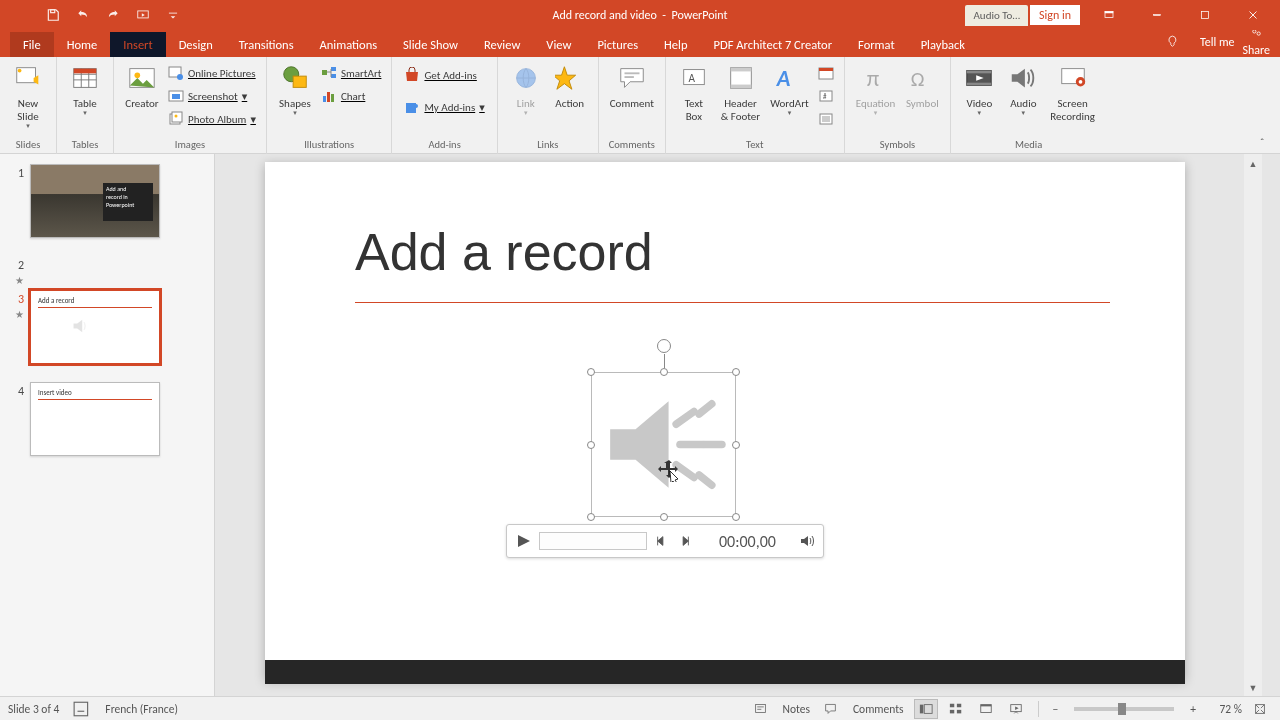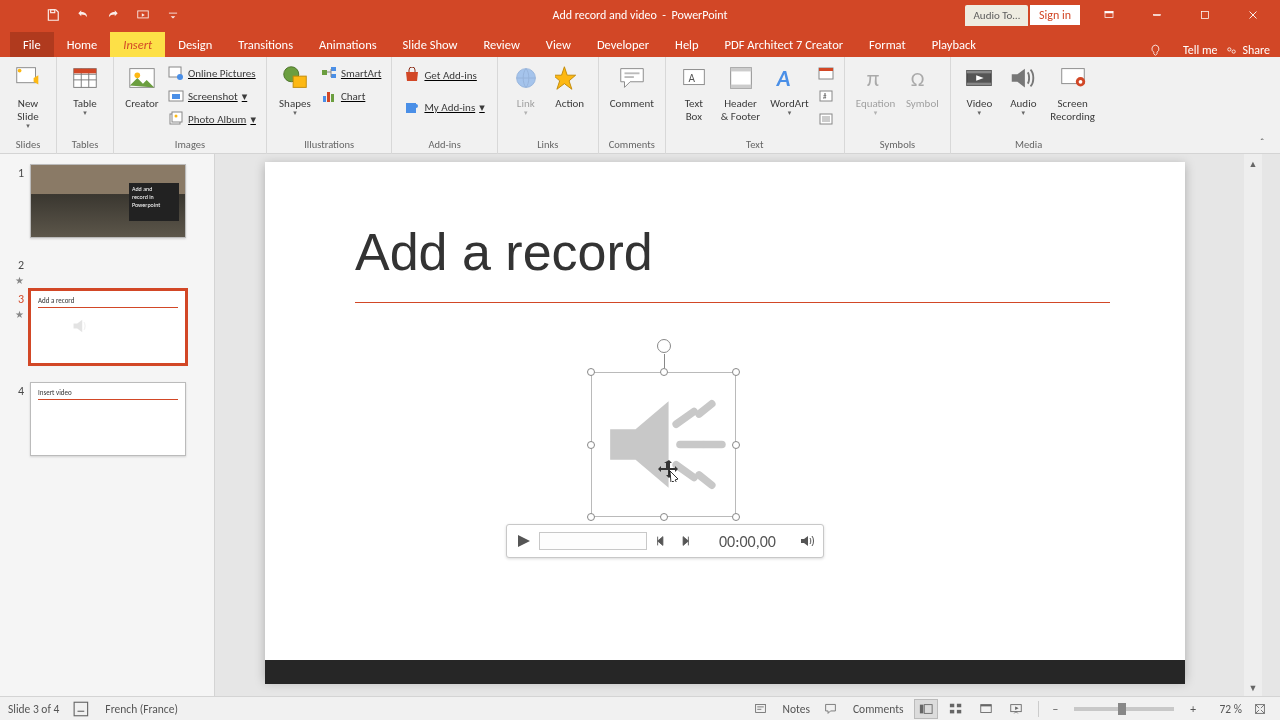--- a/index.html
+++ b/index.html
@@ -14,21 +14,21 @@
 .title-right { margin-left:auto; display:flex; align-items:center; gap:2px; padding-right:4px; }
 .title-right .tbtn { width:46px; height:30px; display:flex; align-items:center; justify-content:center; cursor:pointer; }
 .title-right .tbtn svg { width:12px; height:12px; fill:#fff; stroke:#fff; }
 .signin-btn { background:#fff; color:#D24726; border:1px solid #fff; padding:2px 8px; font-size:12px; cursor:pointer; margin-right:4px; }
 .ctx-tab { background:#EEECE1; color:#5c5c5c; padding:4px 8px; font-size:11px; border-radius:2px 2px 0 0; }
 
 
 .tabstrip { height:27px; background:#D24726; display:flex; align-items:flex-end; padding-left:10px; font-size:12.5px; }
 .tabstrip .tab { padding:5px 13px; color:#fff; cursor:pointer; }
 .tabstrip .tab.file { background:#B03A1E; }
-.tabstrip .tab.active { background:#fde047; color:#D24726;font-style:italic; }
+.tabstrip .tab.active { background:#0f172a; color:#D24726; }
 .tabstrip .right-tools { margin-left:auto; display:flex; align-items:center; padding-right:10px; gap:8px; color:#fff; }
 .tabstrip .right-tools span { cursor:pointer; font-size:12px; }
 .tabstrip .right-tools svg { width:13px; height:13px; fill:#fff; }
 
 
 .ribbon { height:97px; background:#F1F1F1; border-bottom:1px solid #d4d4d4; display:flex; position:relative; }
 .group { border-right:1px solid #d8d8d8; padding:3px 6px 0 6px; display:flex; flex-direction:column; justify-content:space-between; height:97px; }
 .group-label { text-align:center; font-size:10.5px; color:#666; padding-bottom:3px; }
 .group-body { flex:1; display:flex; align-items:flex-start; }
 .bigbtn { display:flex; flex-direction:column; align-items:center; justify-content:flex-start; padding:2px 5px; cursor:pointer; font-size:11px; color:#3b3b3b; text-align:center; line-height:1.2; min-width:44px; }
@@ -43,21 +43,21 @@
 .ribbon-collapse { position:absolute; right:6px; bottom:3px; width:14px; height:14px; cursor:pointer; color:#666; font-size:11px; }
 
 
 .workarea { position:absolute; top:154px; left:0; right:0; bottom:24px; display:flex; background:#E6E6E6; }
 
 
 .slidepanel { width:215px; background:#F5F5F5; border-right:1px solid #d4d4d4; overflow-y:auto; padding:10px 10px; }
 .slidethumb-row { display:flex; margin-bottom:18px; }
 .slidenum { width:20px; font-size:12px; color:#4a4a4a; padding-top:2px; text-align:right; padding-right:6px; position:relative; }
 .slidenum .anim { font-size:10px; color:#888; position:absolute; right:6px; top:18px; }
-.thumb { width:156px; height:74px; background:#fff; border:1px solid #bbb; box-shadow:0 1px 2px rgba(0,0,0,0.15); cursor:pointer; position:relative; overflow:hidden; }
+.thumb { width:130px; height:74px; background:#fff; border:1px solid #bbb; box-shadow:0 1px 2px rgba(0,0,0,0.15); cursor:pointer; position:relative; overflow:hidden; }
 .thumb.selected { outline:3px solid #D24726; outline-offset:-1px; }
 .thumb-title { font-size:7px; padding:5px 7px 2px 7px; color:#333; }
 .thumb-rule { height:1px; background:#D24726; margin:0 7px; }
 .thumb-audio { width:20px; height:20px; margin-left:40px; margin-top:8px; opacity:0.4; }
 
 
 .editor { flex:1; position:relative; overflow:hidden; }
 .slide-canvas { position:absolute; left:50px; top:8px; width:920px; height:518px; background:#fff; box-shadow:0 2px 10px rgba(0,0,0,0.25); }
 .slide-title { position:absolute; left:90px; top:60px; font-size:52px; font-weight:300; color:#333; font-family:"Calibri Light","Segoe UI Light",sans-serif; }
 .slide-title-rule { position:absolute; left:90px; top:140px; width:755px; height:1px; background:#D24726; }
@@ -174,33 +174,33 @@
 <div class="tabstrip">
   <div class="tab file">File</div>
   <div class="tab">Home</div>
   <div class="tab active">Insert</div>
   <div class="tab">Design</div>
   <div class="tab">Transitions</div>
   <div class="tab">Animations</div>
   <div class="tab">Slide Show</div>
   <div class="tab">Review</div>
   <div class="tab">View</div>
-  <div class="tab">Developer</div>
+  <div class="tab">Pictures</div>
   <div class="tab">Help</div>
   <div class="tab">PDF Architect 7 Creator</div>
   <div class="tab">Format</div>
   <div class="tab">Playback</div>
   <div class="right-tools">
     <span style="display:flex;align-items:center;gap:20px;">
         <svg viewBox="0 0 24 24">
           <path d="M10 2a7 7 0 013 13v3l-3 3-3-3v-3a7 7 0 013-13z" fill="none" stroke="#fff" stroke-width="1.5"></path>
         </svg>
         <span>Tell me</span>
       </span>
-    <span style="display:flex;align-items:center;gap:4px;">
+    <span style="display:flex;align-items:center;gap:4px;flex-direction:column;">
         <svg viewBox="0 0 24 24">
           <circle cx="8" cy="10" r="3" fill="none" stroke="#fff" stroke-width="1.5"></circle>
           <circle cx="16" cy="14" r="3" fill="none" stroke="#fff" stroke-width="1.5"></circle>
         </svg>
         <span>Share</span>
       </span>
   </div>
 </div>
 
 <div class="ribbon">

